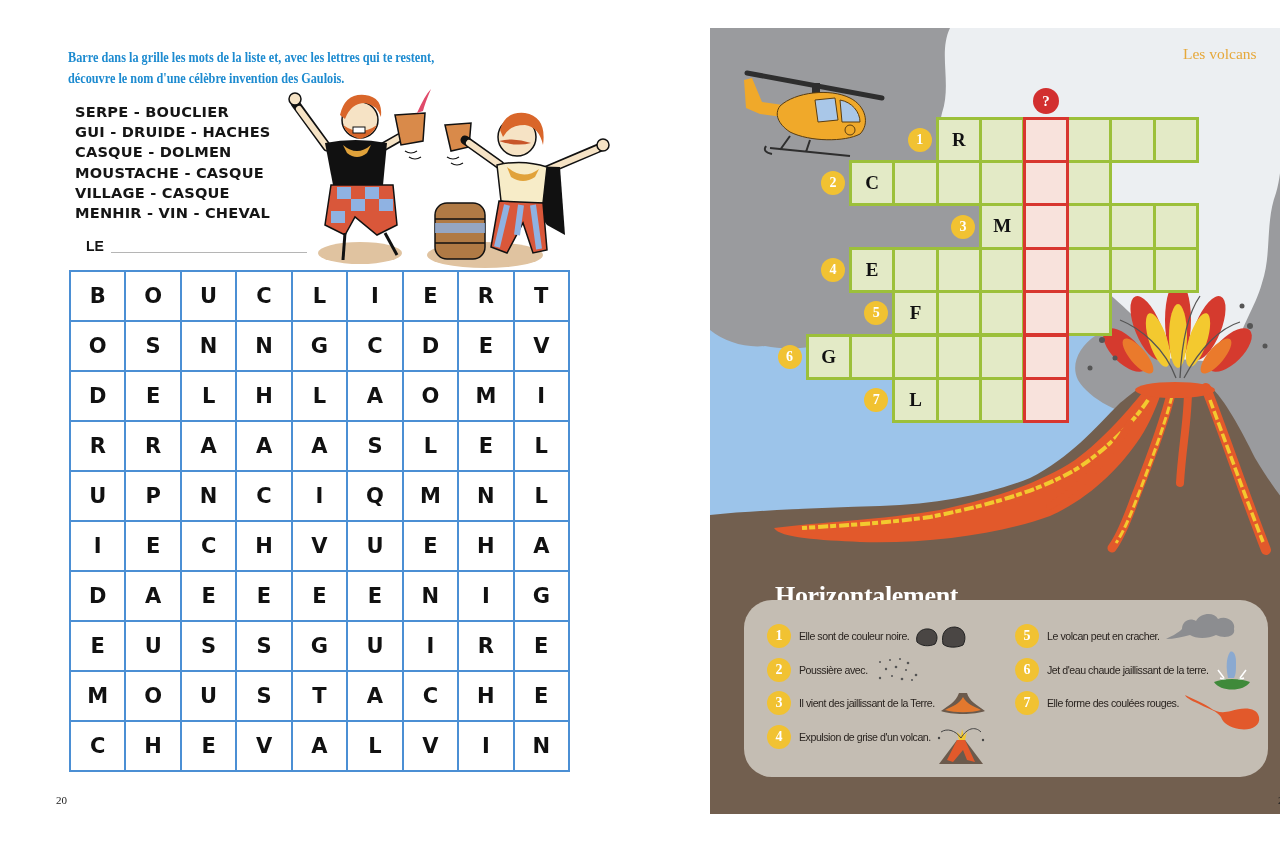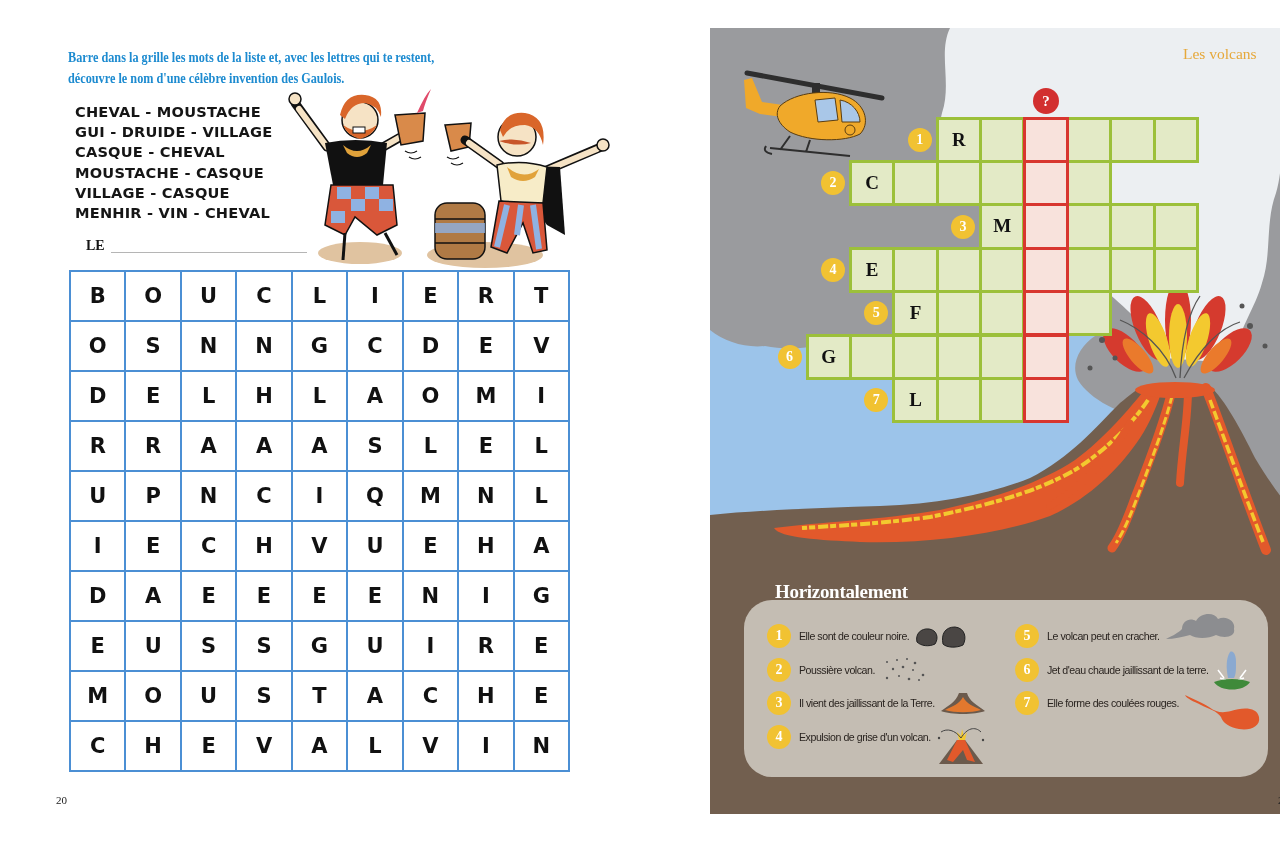--- a/index.html
+++ b/index.html
@@ -3,58 +3,58 @@
 <meta charset="utf-8">
 <style>
   html,body{margin:0;padding:0;}
   body{width:1280px;height:844px;position:relative;background:#ffffff;overflow:hidden;font-family:"Liberation Sans",sans-serif;}
   .abs{position:absolute;}
 
   
   #instructions{left:68px;top:46px;font-family:"Liberation Serif",serif;font-weight:bold;font-size:15.5px;line-height:21px;color:#1d8bd0;white-space:nowrap;transform:scaleX(0.79);transform-origin:left top;}
   #instructions div{display:block;}
   #word-list{left:75px;top:102px;font-family:"DejaVu Sans",sans-serif;font-weight:bold;font-size:14.6px;line-height:20.2px;color:#151515;letter-spacing:0.2px;white-space:nowrap;}
-  #answer-prefix{left:86px;top:238px;font-family:Liberation Serif, serif;font-weight:bold;font-size:14px;color:#151515;}
+  #answer-prefix{left:86px;top:238px;font-family:Liberation Sans, sans-serif;font-weight:bold;font-size:14px;color:#151515;}
   #answer-line{left:111px;top:252px;width:196px;height:0;border-top:1px solid #b5b5b5;}
   #gaulois{left:285px;top:85px;}
   #wordsearch{left:69px;top:270px;width:501px;height:502px;display:grid;grid-template-columns:repeat(9,1fr);grid-template-rows:repeat(10,1fr);border-top:2px solid #4b8fd4;border-left:2px solid #4b8fd4;box-sizing:border-box;}
   .ws-cell{border-right:2px solid #4b8fd4;border-bottom:2px solid #4b8fd4;display:flex;align-items:center;justify-content:center;font-family:"DejaVu Sans",sans-serif;font-weight:bold;font-size:21px;color:#111;}
   .page-num{font-family:"Liberation Serif",serif;font-size:11px;color:#222;}
   #page-num-left{left:56px;top:794px;}
 
   
   #right-page{left:666px;top:28px;width:588px;height:786px;overflow:hidden;margin-left:44px;}
   #scene{position:absolute;left:0;top:0;}
   #page-title{left:473px;top:17px;font-family:"Liberation Serif",serif;font-size:15.5px;color:#e6a83a;}
   #page-num-right{left:568px;top:766px;}
   #crossword{left:97px;top:90px;width:391px;height:304px;}
   .cw-cell{position:absolute;width:46.4px;height:46.4px;box-sizing:border-box;border:3px solid #9cc03a;background:#e3eac6;display:flex;align-items:center;justify-content:center;font-family:"Liberation Serif",serif;font-weight:bold;font-size:19px;color:#111;z-index:1;}
   .cw-cell.hl{border-color:#d8362f;background:#f8e2dc;z-index:2;}
   .cw-badge{position:absolute;width:24px;height:24px;border-radius:50%;background:#f1c232;color:#fff;font-family:"Liberation Serif",serif;font-weight:bold;font-size:14px;display:flex;align-items:center;justify-content:center;z-index:3;}
   #mystery-badge{left:226px;top:-30px;width:26px;height:26px;border-radius:50%;background:#d22f2f;color:#fff;font-family:"Liberation Serif",serif;font-weight:bold;font-size:15px;display:flex;align-items:center;justify-content:center;}
-  #clues-heading{left:65px;top:553px;font-family:"Liberation Serif",serif;font-weight:bold;font-size:19px;color:#fff;letter-spacing:-0.3px;}
+  #clues-heading{left:65px;top:553px;font-family:"Liberation Serif",serif;font-weight:bold;font-size:26px;color:#fff;letter-spacing:-0.3px;}
   #clue-panel{left:34px;top:572px;width:524px;height:177px;border-radius:28px;background:#c4bdb3;}
   .clue{position:absolute;height:24px;display:flex;align-items:center;white-space:nowrap;}
   .clue-badge{width:24px;height:24px;border-radius:50%;background:#f1c232;color:#fff;font-family:"Liberation Serif",serif;font-weight:bold;font-size:14px;display:flex;align-items:center;justify-content:center;flex:none;}
   .clue-text{margin-left:8px;font-family:"Liberation Sans",sans-serif;font-size:10.6px;color:#2a2420;letter-spacing:-0.45px;}
   .clue-icon{margin-left:4px;flex:none;}
 </style>
 </head>
 <body>
 
 <div id="left-page">
   <div id="instructions" class="abs">
     <div>Barre dans la grille les mots de la liste et, avec les lettres qui te restent,</div>
     <div>découvre le nom d'une célèbre invention des Gaulois.</div>
   </div>
 
   <div id="word-list" class="abs">
-    <div>CHEVAL - MOUSTACHE</div>
-    <div>GUI - DRUIDE - VILLAGE</div>
-    <div>CASQUE - CHEVAL</div>
+    <div>SERPE - BOUCLIER</div>
+    <div>GUI - DRUIDE - HACHES</div>
+    <div>CASQUE - DOLMEN</div>
     <div>MOUSTACHE - CASQUE</div>
     <div>VILLAGE - CASQUE</div>
     <div>MENHIR - VIN - CHEVAL</div>
   </div>
 
   <div id="answer-prefix" class="abs">LE</div>
   <div id="answer-line" class="abs"></div>
 
   <svg id="gaulois" class="abs" width="325" height="185" viewBox="0 0 325 185">
 
@@ -322,21 +322,21 @@
     <div class="clue" style="left:23px;top:24px;">
       <span class="clue-badge">1</span>
       <span class="clue-text">Elle sont de couleur noire.</span>
       <svg class="clue-icon" width="56" height="24" viewBox="0 0 56 24">
         <path d="M4,18 C2,10 8,4 16,5 C24,6 26,14 22,20 C16,23 8,22 4,18 Z" fill="#4a4644" stroke="#222" stroke-width="1"></path>
         <path d="M30,20 C28,10 32,3 42,3 C52,4 54,14 50,21 C44,24 34,24 30,20 Z" fill="#4a4644" stroke="#222" stroke-width="1"></path>
       </svg>
     </div>
     <div class="clue" style="left:23px;top:58px;">
       <span class="clue-badge">2</span>
-      <span class="clue-text">Poussière volcan.</span>
+      <span class="clue-text">Poussière avec.</span>
       <svg class="clue-icon" width="56" height="28" viewBox="0 0 56 28">
         <g fill="#555">
             <circle cx="8" cy="6" r="1"></circle>
             <circle cx="18" cy="4" r="1"></circle>
             <circle cx="28" cy="3" r="1"></circle>
             <circle cx="36" cy="7" r="1.3"></circle>
             <circle cx="14" cy="13" r="1.2"></circle>
             <circle cx="24" cy="11" r="1.3"></circle>
             <circle cx="34" cy="14" r="1"></circle>
             <circle cx="44" cy="19" r="1.3"></circle>

